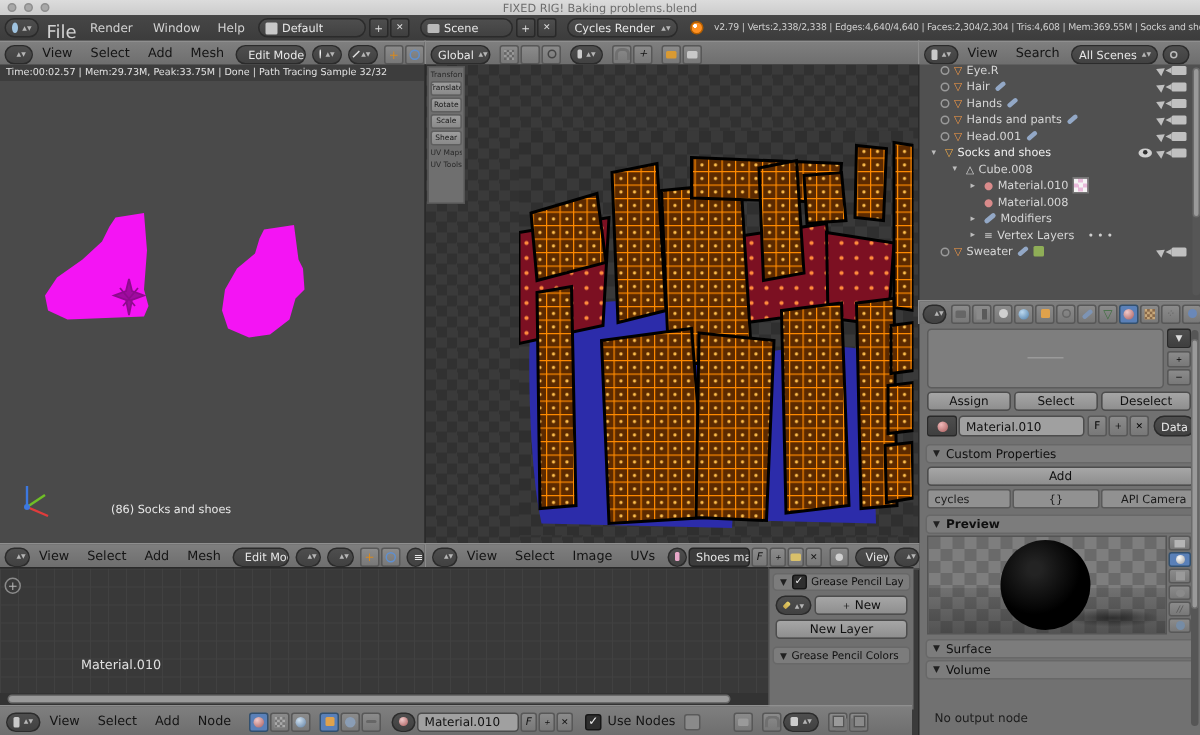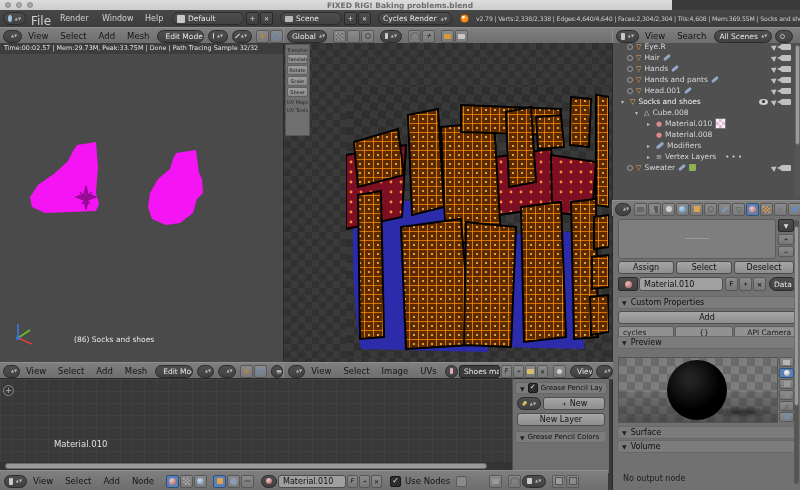--- a/index.html
+++ b/index.html
@@ -42,21 +42,21 @@
   .stxt{font-size:8px;color:#111;}
   .grid{background-color:#393939;background-image:linear-gradient(#414141 1px,transparent 1px),linear-gradient(90deg,#414141 1px,transparent 1px);background-size:12px 12px;}
   .tshelf-btn{height:8px;background:linear-gradient(#9d9d9d,#8a8a8a);border:1px solid #5f5f5f;border-radius:2px;font-size:5px;color:#1a1a1a;overflow:hidden;display:flex;align-items:center;justify-content:center;white-space:nowrap;margin:1px 1px;}
   .tshelf-lbl{font-size:5px;color:#2a2a2a;overflow:hidden;white-space:nowrap;margin:2px 1px 0;}
 </style>
 </head>
 <body>
 
 <div id="app">
 
-  <div class="abs" style="left:0;top:0;width:672px;height:10px;background:linear-gradient(#dcdcdc,#cccccc);font-weight:bold;">
+  <div class="abs" style="left:0;top:0;width:800px;height:10px;background:linear-gradient(#dcdcdc,#cccccc);">
     <span class="abs dot" style="left:5px;top:2px;width:6px;height:6px;background:#a8a8a8;border:1px solid #8e8e8e;box-sizing:border-box;"></span>
     <span class="abs dot" style="left:16px;top:2px;width:6px;height:6px;background:#a8a8a8;border:1px solid #8e8e8e;box-sizing:border-box;"></span>
     <span class="abs dot" style="left:27px;top:2px;width:6px;height:6px;background:#a8a8a8;border:1px solid #8e8e8e;box-sizing:border-box;"></span>
     <div class="abs" style="left:0;top:1px;width:800px;text-align:center;font-size:7.5px;color:#6d6d6d;">FIXED RIG! Baking problems.blend</div>
   </div>
 
   <div class="abs" style="left:0;top:10px;width:800px;height:17px;background:linear-gradient(#474747,#3c3c3c);border-bottom:1px solid #242424;color:#d2d2d2;">
     <div class="abs dd" style="left:3px;top:2px;width:23px;">
         <span class="dot" style="width:7px;height:7px;background:#9fc3e0;"></span>
         <span class="dda">▲▼</span>
@@ -421,21 +421,21 @@
 
     <div class="abs panhdr" style="left:4px;top:80px;width:180px;">
         <span class="tri">▼</span>
         <span>Custom Properties</span>
       </div>
     <div class="abs pbtn" style="left:5px;top:95px;width:178px;height:13px;">Add</div>
     <div class="abs flat" style="left:5px;top:110px;width:56px;height:13px;">cycles</div>
     <div class="abs flat" style="left:62px;top:110px;width:58px;height:13px;justify-content:center;">{}</div>
     <div class="abs flat" style="left:121px;top:110px;width:62px;height:13px;justify-content:flex-end;">API Camera</div>
 
-    <div class="abs panhdr" style="left:4px;top:120px;width:180px;">
+    <div class="abs panhdr" style="left:4px;top:127px;width:180px;font-weight:bold;">
         <span class="tri">▼</span>
         <span>Preview</span>
       </div>
     <div class="abs checkL" style="left:5px;top:141px;width:158px;height:64px;border:1px solid #555;overflow:hidden;">
       <div class="abs" style="left:0;top:34px;width:158px;height:30px;background:linear-gradient(rgba(40,40,40,.15),rgba(30,30,30,.45));"></div>
       <div class="abs dot" style="left:48px;top:2px;width:60px;height:60px;background:radial-gradient(circle at 38% 32%,#232323 8%,#000 55%);"></div>
       <div class="abs" style="left:92px;top:48px;width:62px;height:12px;background:radial-gradient(ellipse,rgba(0,0,0,.5),transparent 70%);"></div>
     </div>
     <div class="abs" style="left:166px;top:141px;width:15px;height:64px;display:flex;flex-direction:column;gap:1px;">
       <i class="ico" style="width:15px;height:10px;">

